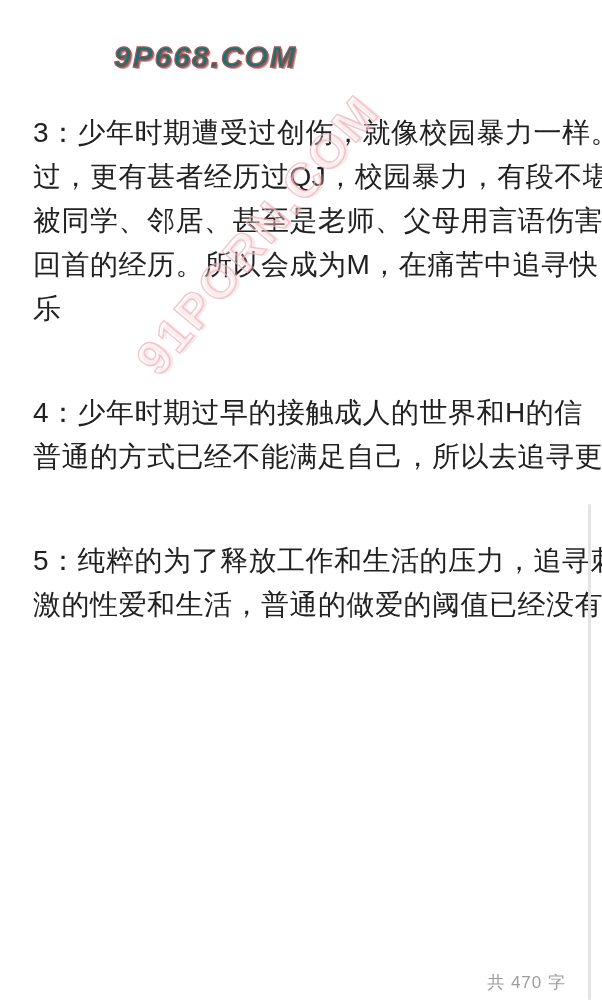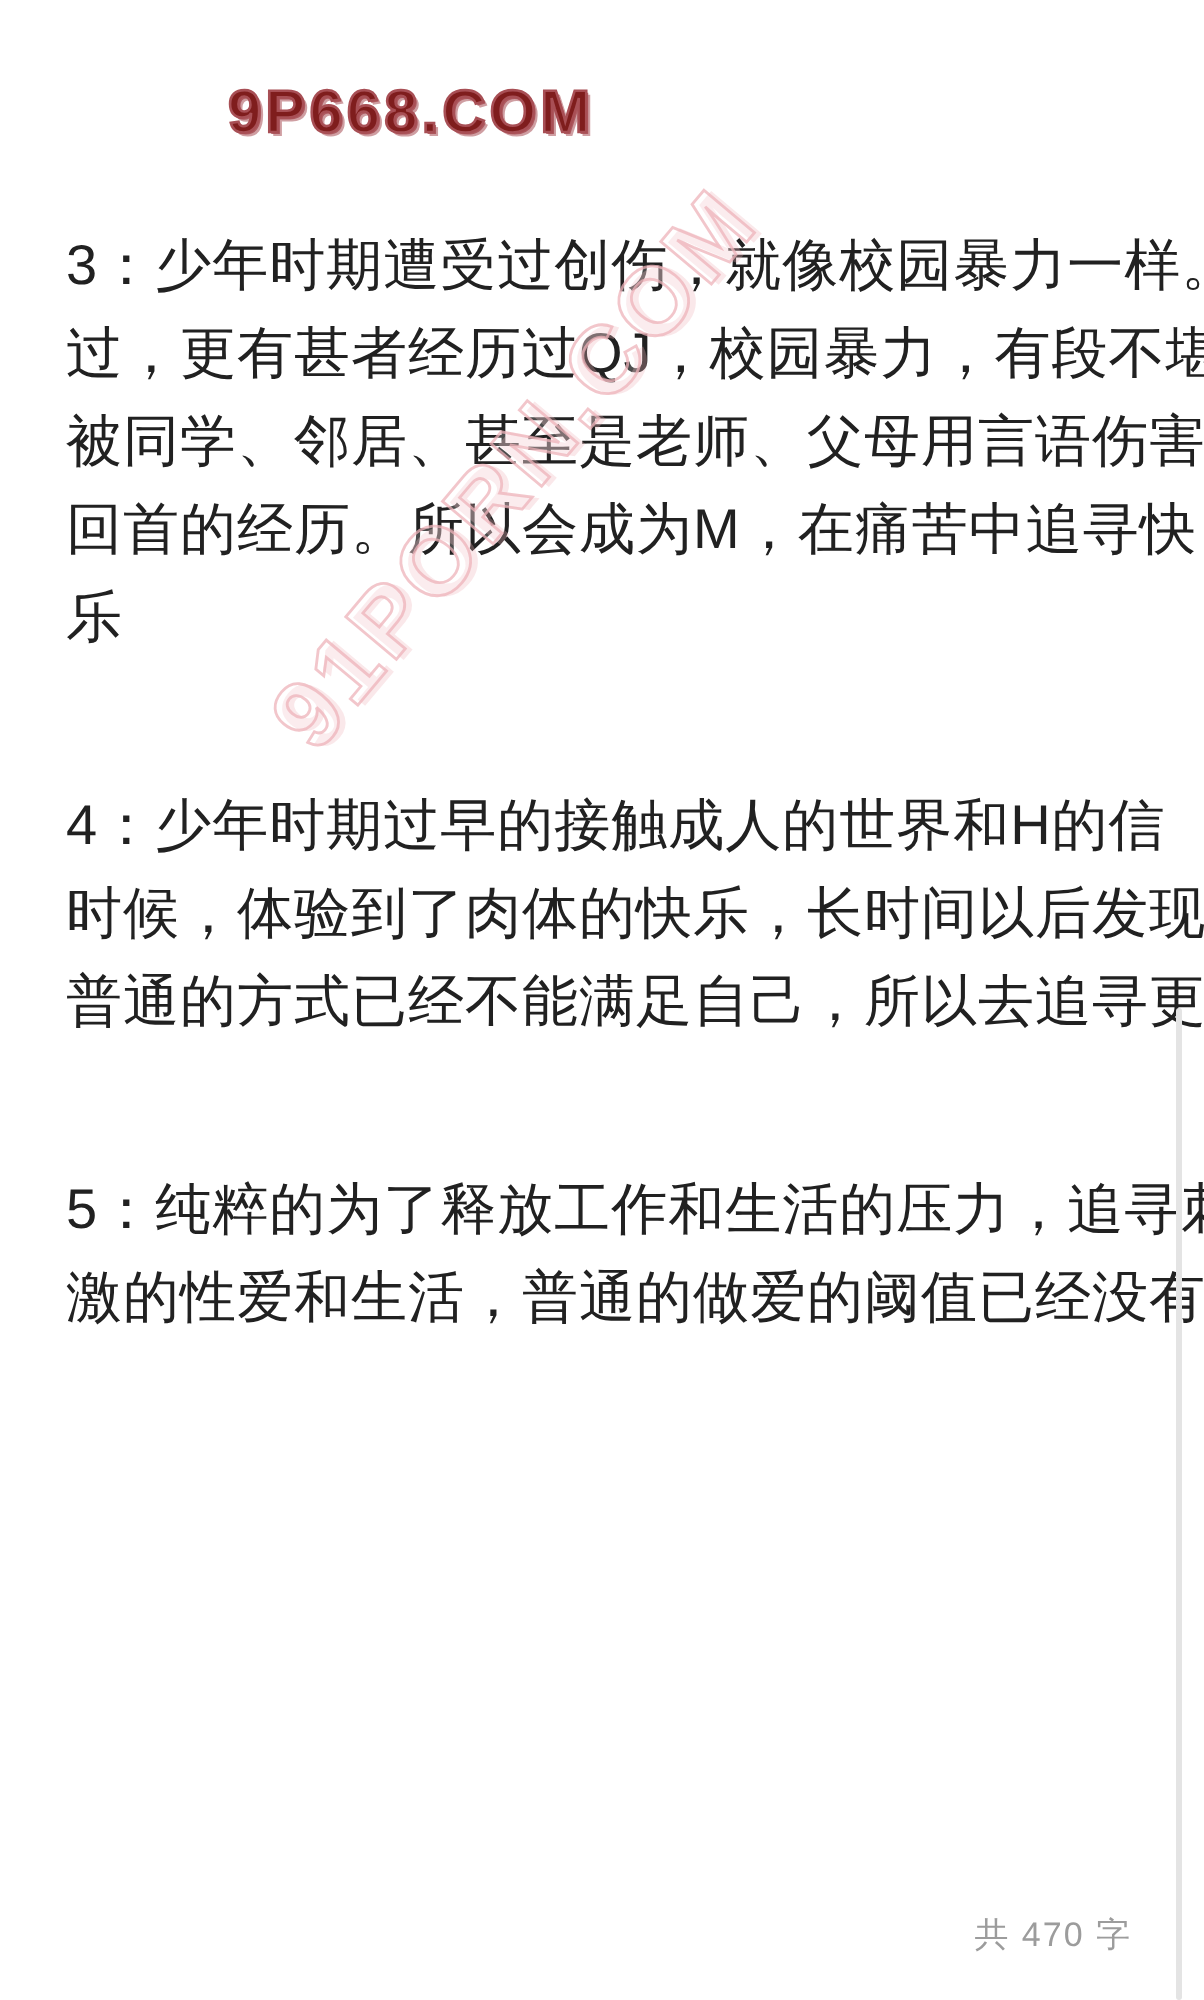--- a/index.html
+++ b/index.html
@@ -20,24 +20,25 @@
     font-family: "Liberation Sans", sans-serif;
     overflow: hidden;
   }
   .logo {
     position: absolute;
     left: 114px;
     top: 40px;
     font-size: 30px;
     font-weight: bold;
     letter-spacing: 2px;
-    color: #7f1d1d;
+    color: #0f766e;
     -webkit-text-stroke: 1.3px var(--logo);
     text-shadow: 2px 2px 0 rgba(168, 79, 85, 0.55), 1px 1px 0 rgba(168, 79, 85, 0.85);
     z-index: 3;
+    font-style: italic;
   }
   .content {
     position: absolute;
     left: 33px;
     top: 111px;
     width: 545px;
     z-index: 1;
   }
   .para { margin: 0; }
   .para + .para { margin-top: 60px; }
@@ -60,21 +61,21 @@
     color: rgba(255, 255, 255, 0.2);
     -webkit-text-stroke: 1.4px rgba(238, 179, 185, 0.75);
     text-shadow: 2px 3px 0 rgba(238, 179, 185, 0.3);
     white-space: nowrap;
     z-index: 2;
     pointer-events: none;
   }
   .word-count {
     position: absolute;
     right: 36px;
-    bottom: 21px;
+    bottom: 6px;
     font-size: 17px;
     letter-spacing: 1px;
     color: var(--footer);
     z-index: 3;
   }
   .scrollbar {
     position: absolute;
     right: 11px;
     top: 504px;
     width: 3px;
@@ -96,21 +97,20 @@
   <div class="para">
     <div class="line">3：少年时期遭受过创伤，就像校园暴力一样。</div>
     <div class="line">过，更有甚者经历过QJ，校园暴力，有段不堪</div>
     <div class="line">被同学、邻居、甚至是老师、父母用言语伤害</div>
     <div class="line">回首的经历。所以会成为M，在痛苦中追寻快</div>
     <div class="line">乐</div>
   </div>
 
   <div class="para">
     <div class="line">4：少年时期过早的接触成人的世界和H的信</div>
-    <div class="line">时候，体验到了肉体的快乐，长时间以后发现</div>
     <div class="line">普通的方式已经不能满足自己，所以去追寻更</div>
   </div>
 
   <div class="para">
     <div class="line">5：纯粹的为了释放工作和生活的压力，追寻刺</div>
     <div class="line">激的性爱和生活，普通的做爱的阈值已经没有</div>
   </div>
 
 </div>
 

